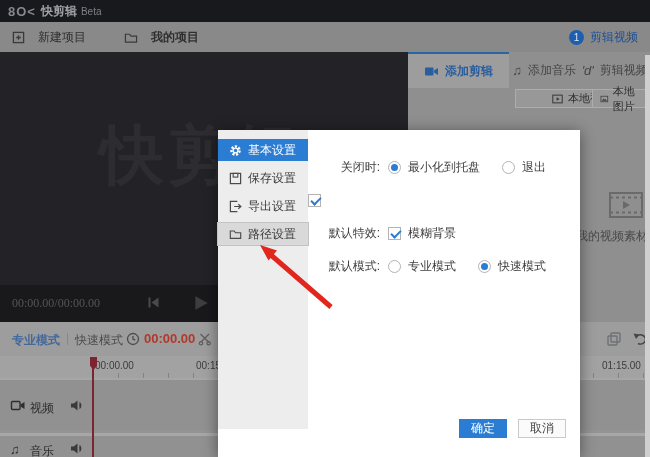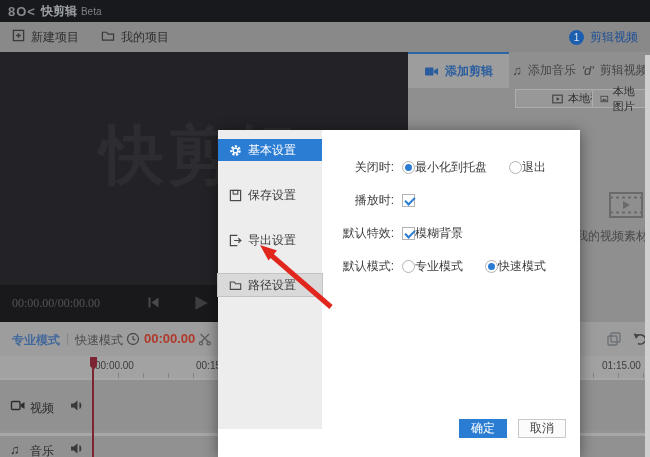--- a/index.html
+++ b/index.html
@@ -10,23 +10,23 @@
   
   .titlebar { position:absolute; left:0; top:0; width:650px; height:22px; background:#17191d;
               display:flex; align-items:center; padding-left:8px; }
   .logo { color:#85888d; font-weight:bold; font-size:13px; letter-spacing:1px; }
   .appname { color:#9ea1a5; font-size:12px; font-weight:bold; margin-left:5px; }
   .beta { color:#7d8085; font-size:10px; margin-left:4px; }
 
   
   .toolbar { position:absolute; left:0; top:22px; width:650px; height:30px; background:#898989;
              display:flex; align-items:center; }
-  .tb-item { display:flex; gap:6px; color:#2f2f2f; font-size:12px; cursor:default; }
+  .tb-item { display:flex; align-items:center; gap:13px; color:#2f2f2f; font-size:12px; cursor:default; }
   .tb-new { margin-left:12px; }
-  .tb-my { margin-left:22px; }
+  .tb-my { margin-left:38px;font-weight:bold; }
   .tb-right { margin-left:auto; margin-right:12px; display:flex; align-items:center; gap:6px; }
   .badge { width:15px; height:15px; border-radius:50%; background:#1d5fae; color:#dfe7f2;
            font-size:10px; display:flex; align-items:center; justify-content:center; }
   .edit-video-label { color:#1d4f94; font-size:12px; }
 
   
   .preview { position:absolute; left:0; top:52px; width:408px; height:233px; background:#232327; overflow:hidden; }
   .watermark { position:absolute; left:100px; top:60px; font-size:64px; font-weight:bold; color:#2d2d31; letter-spacing:4px; }
 
   
@@ -82,29 +82,29 @@
                    clip-path:polygon(0 0,100% 0,100% 68%,50% 100%,0 68%); z-index:3; }
   .playhead-line { position:absolute; left:92px; top:1px; width:2px; height:100px; background:#7d2433; z-index:3; }
 
   
   .dialog { position:absolute; left:218px; top:130px; width:362px; height:327px; background:#ffffff;
             box-shadow:0 2px 14px rgba(0,0,0,.45); z-index:30; }
   .dlg-head { height:28px; background:#3f4450; display:flex; align-items:center; padding:0 12px 0 16px; }
   .dlg-title { color:#f2f2f2; font-size:13px; }
   .dlg-close { margin-left:auto; color:#c9c9c9; font-size:17px; line-height:1; cursor:default; }
   .dlg-body { display:flex; height:299px; }
-  .dlg-nav { width:104px; background:#ededed; padding-top:9px; display:flex; flex-direction:column; gap:23px; }
+  .dlg-nav { width:90px; background:#ededed; padding-top:9px; display:flex; flex-direction:column; gap:6px; }
   .nav-item { height:22px; display:flex; align-items:center; gap:6px; padding-left:11px;
               font-size:12px; color:#3c3c3c; }
   .nav-item.active { background:#2b7cd3; color:#ffffff; }
   .nav-item.hint { background:#d9d9d9; outline:1px solid #c3c3c3; }
   .dlg-content { flex:1; position:relative; padding-top:25px; }
   .set-row { height:24px; margin-bottom:9px; display:flex; align-items:center; }
   .set-label { width:72px; text-align:right; font-size:12px; color:#3f3f3f; margin-right:8px; }
-  .opt { display:flex; align-items:center; font-size:12px; color:#3f3f3f; margin-right:22px; }
+  .opt { display:flex; align-items:center; gap:7px; font-size:12px; color:#3f3f3f; margin-right:22px; }
   .radio { width:13px; height:13px; border-radius:50%; border:1px solid #b3b3b3; background:#fff;
            display:inline-flex; align-items:center; justify-content:center; }
   .radio.on::after { content:''; width:7px; height:7px; border-radius:50%; background:#2b7cd3; }
   .cb { width:13px; height:13px; border:1px solid #b3b3b3; background:#fff; position:relative; }
   .cb.on::after { content:''; position:absolute; left:2px; top:2px; width:8px; height:4px;
                   border-left:2px solid #2b7cd3; border-bottom:2px solid #2b7cd3; transform:rotate(-45deg); }
   .dlg-btn { position:absolute; font-size:12px; width:48px; height:19px; display:flex;
              align-items:center; justify-content:center; top:289px; }
   .btn-ok { left:241px; background:#2b7cd3; color:#fff; border:1px solid #2b7cd3; }
   .btn-cancel { left:300px; background:#fbfbfb; color:#444; border:1px solid #c9c9c9; }
@@ -290,21 +290,20 @@
           <span class="opt">
             <span class="radio on"></span>
             <span>最小化到托盘</span>
           </span>
           <span class="opt">
             <span class="radio"></span>
             <span>退出</span>
           </span>
         </div>
         <div class="set-row">
-          <span class="set-label">播放时:</span>
           <span class="opt">
             <span class="cb on"></span>
           </span>
         </div>
         <div class="set-row">
           <span class="set-label">默认特效:</span>
           <span class="opt">
             <span class="cb on"></span>
             <span>模糊背景</span>
           </span>

